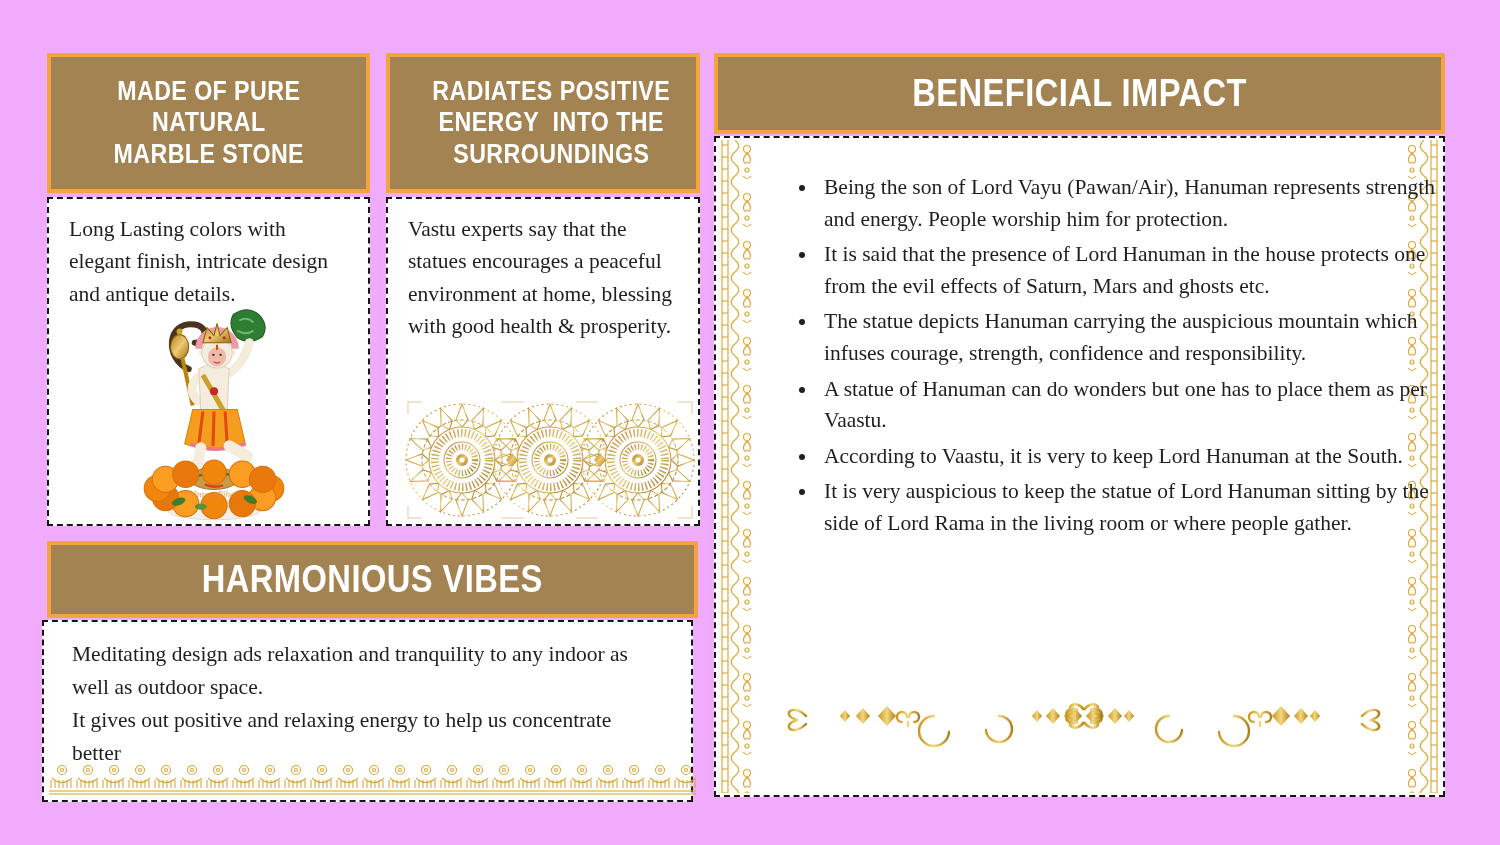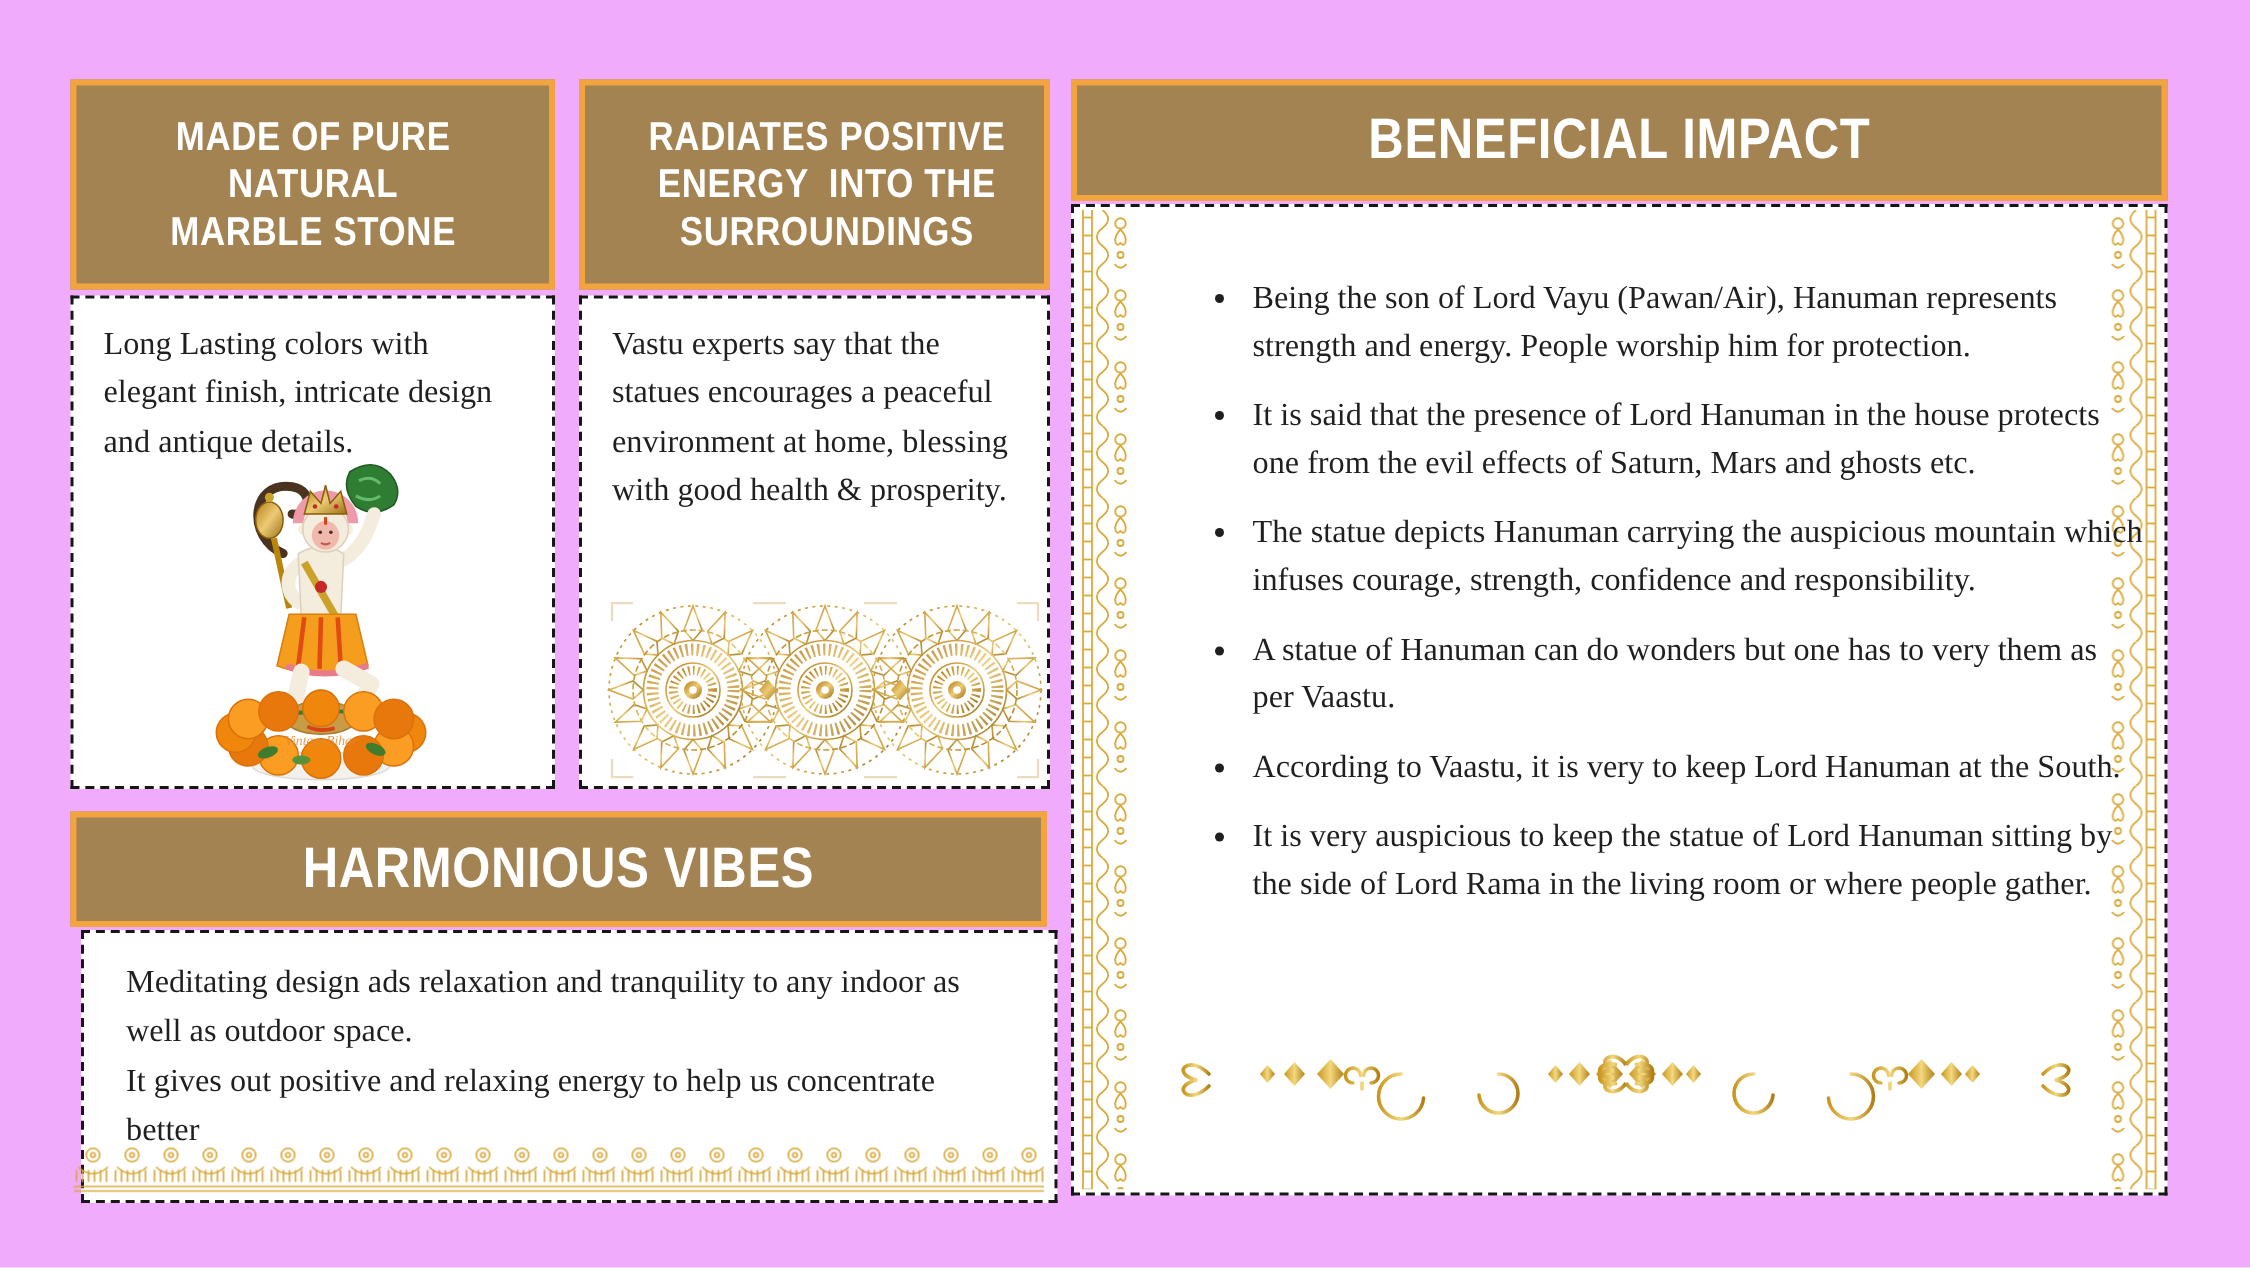--- a/index.html
+++ b/index.html
@@ -21,21 +21,21 @@
   }
   .hdr-inner{white-space:pre-wrap;display:inline-block;transform:scaleX(.86);line-height:1.15;letter-spacing:.5px;}
   .h-small{font-size:27px;}
   .h-large{font-size:38px;}
   .panel-body{
     position:absolute;background:#ffffff;border:2px dashed #161616;box-sizing:border-box;
     font-size:21.5px;line-height:1.5;
   }
   .pad{padding:14px 20px;}
   .bullets{margin:0;padding:0 0 0 24px;list-style:disc outside;}
-  .bullets li{margin:15px;padding-left:6px;line-height:1.47;}
+  .bullets li{margin:4px;padding-left:6px;line-height:1.47;}
   .abs{position:absolute;}
   .harm-line{margin:0 0 1px 0;line-height:1.52;}
   svg{display:block;}
   .decor{pointer-events:none;}
 </style>
 </head>
 <body>
 
 <div class="canvas">
 
@@ -207,21 +207,21 @@
     <use href="#mandala" transform="translate(234,62)"></use>
     <g fill="url(#gg)">
       <path d="M102,62 l6,-7 l6,7 l-6,7 z"></path>
         <path d="M190,62 l6,-7 l6,7 l-6,7 z"></path>
     </g>
   </svg>
 
   <div class="panel-header h-large" style="left:47px;top:541px;width:651px;height:77px;">
     <span class="hdr-inner">HARMONIOUS VIBES</span>
   </div>
-  <div class="panel-body" style="left:54px;top:620px;width:651px;height:182px;padding:16px 28px;">
+  <div class="panel-body" style="left:42px;top:620px;width:651px;height:182px;padding:16px 28px;">
     <p class="harm-line">Meditating design ads relaxation and tranquility to any indoor as well as outdoor space.</p>
     <p class="harm-line">It gives out positive and relaxing energy to help us concentrate better</p>
   </div>
   <svg class="abs decor" style="left:49px;top:763px;" width="647" height="34">
     <rect x="0" y="0" width="647" height="34" fill="url(#hpat)"></rect>
   </svg>
 
   <div class="panel-header h-large" style="left:714px;top:53px;width:731px;height:81px;">
     <span class="hdr-inner">BENEFICIAL IMPACT</span>
   </div>
@@ -232,21 +232,21 @@
     <svg class="abs decor" style="right:2px;top:2px;" width="38" height="653">
       <g transform="translate(38,0) scale(-1,1)">
           <rect x="0" y="0" width="38" height="653" fill="url(#vpat)"></rect>
         </g>
     </svg>
 
     <ul class="bullets abs" style="left:74px;top:30px;width:630px;">
       <li>Being the son of Lord Vayu (Pawan/Air), Hanuman represents strength and energy. People worship him for protection.</li>
       <li>It is said that the presence of Lord Hanuman in the house protects one from the evil effects of Saturn, Mars and ghosts etc.</li>
       <li>The statue depicts Hanuman carrying the auspicious mountain which infuses courage, strength, confidence and responsibility.</li>
-      <li> A statue of Hanuman can do wonders but one has to very them as per Vaastu.</li>
+      <li> A statue of Hanuman can do wonders but one has to place them as per Vaastu.</li>
       <li>According to Vaastu, it is very to keep Lord Hanuman at the South.</li>
       <li>It is very auspicious to keep the statue of Lord Hanuman sitting by the side of Lord Rama in the living room or where people gather.</li>
     </ul>
 
     <svg class="abs decor" style="left:68px;top:558px;" width="600" height="52" viewBox="0 0 600 52">
       <g fill="none" stroke="url(#gg2)" stroke-width="2.4" stroke-linecap="round">
         <line x1="22" y1="20" x2="578" y2="20"></line>
         <path d="M22,20 c-14,-14 -26,0 -8,4 c-18,4 -6,18 8,4"></path>
         <path d="M578,20 c14,-14 26,0 8,4 c18,4 6,18 -8,4"></path>
         <path d="M150,20 a15,15 0 1,0 15,16"></path>

